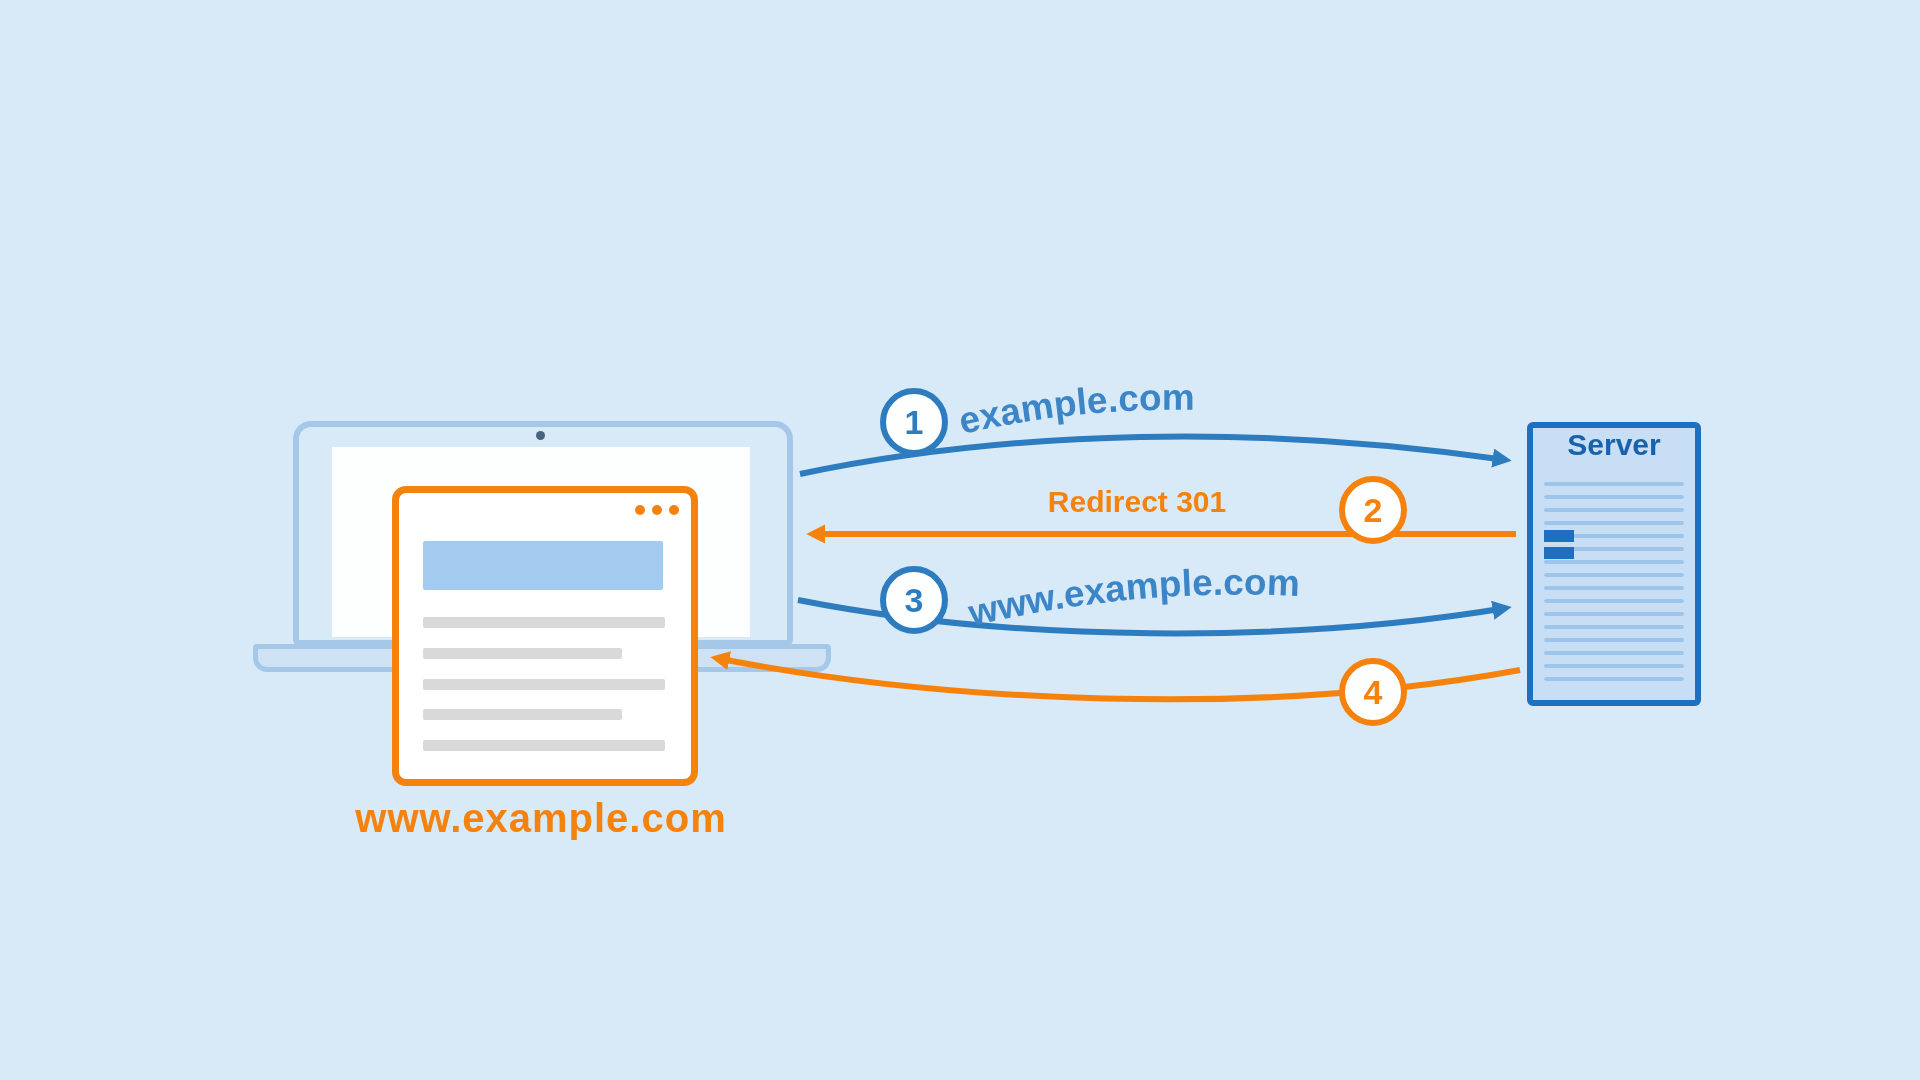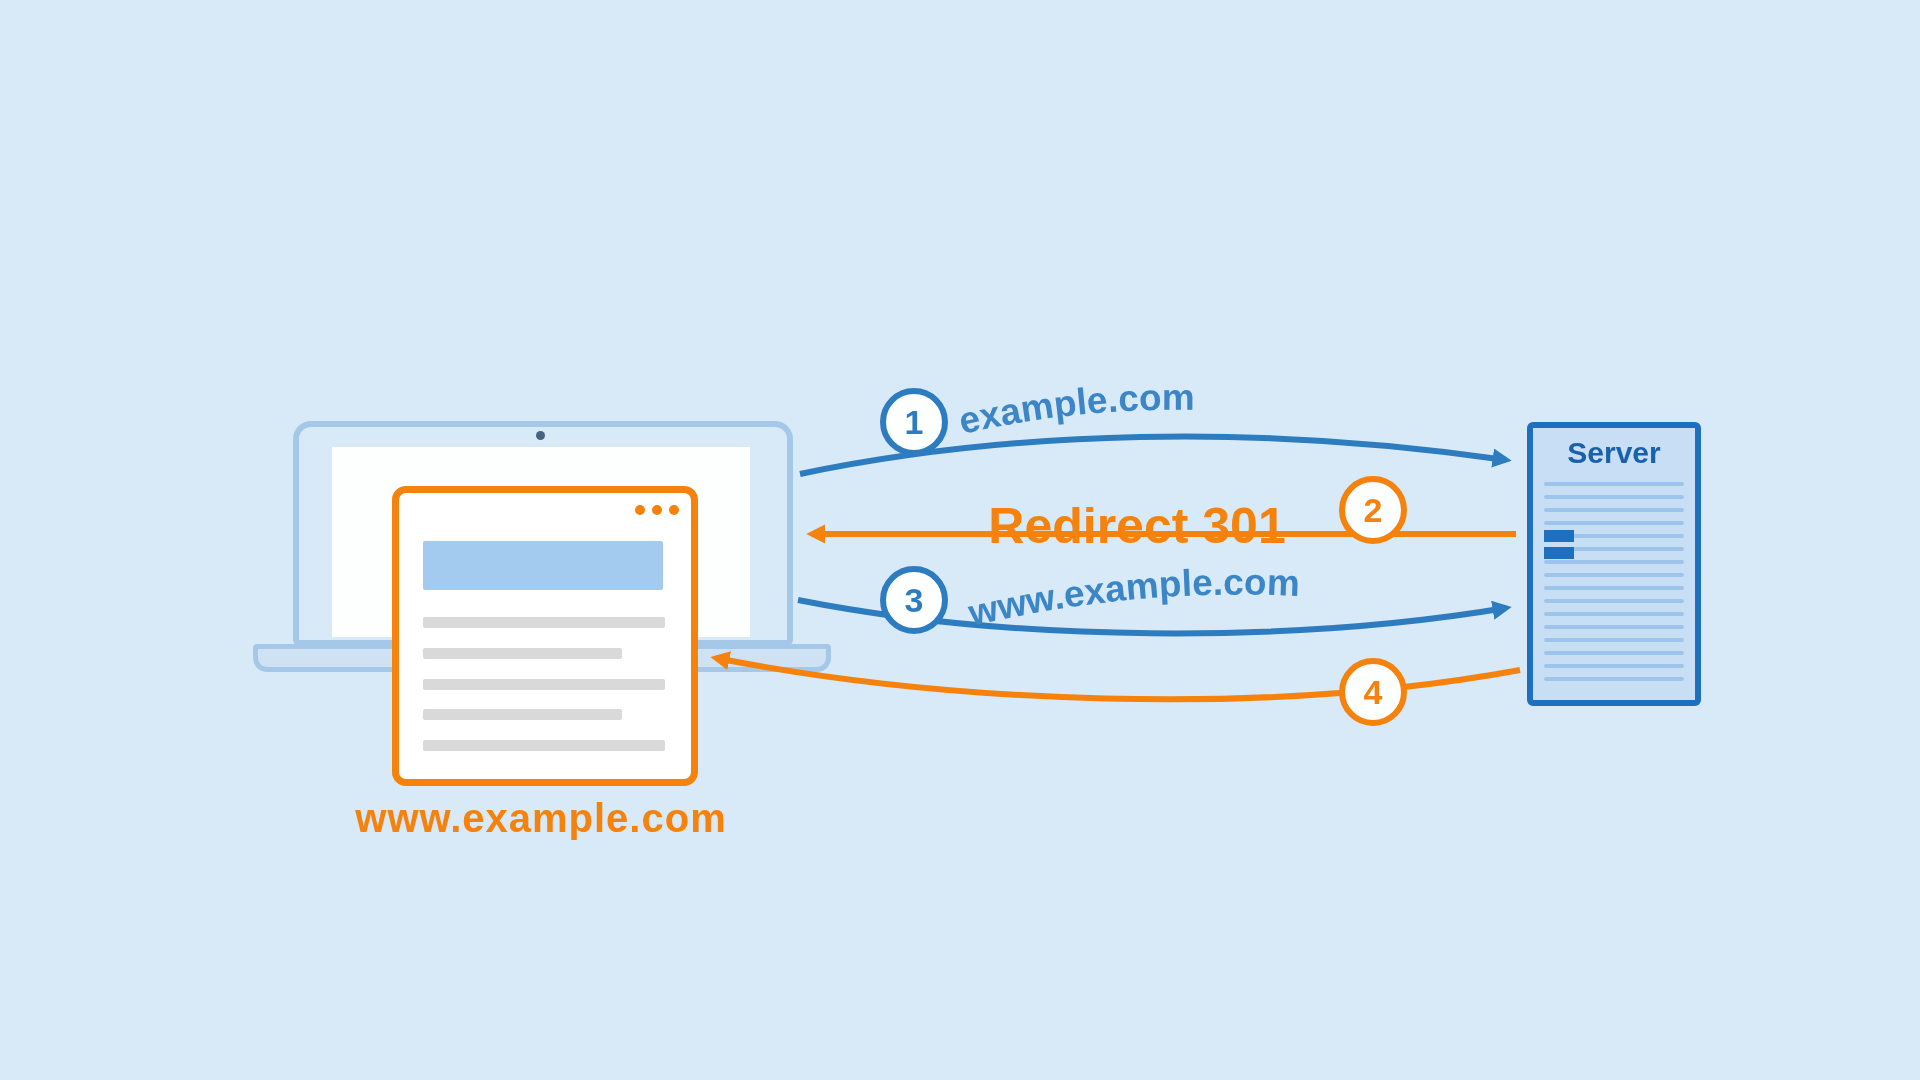--- a/index.html
+++ b/index.html
@@ -107,21 +107,20 @@
   .server {
     position: absolute;
     left: 1527px; top: 422px;
     width: 162px; height: 272px;
     background: #c8def4;
     border: 6px solid #1e6fc0;
     border-radius: 6px;
     z-index: 2;
   }
   .server-title {
-    margin-top: 8px;
     text-align: center;
     font-size: 30px;
     font-weight: bold;
     color: #1a61ab;
   }
   .server-lines {
     position: absolute;
     left: 11px; right: 11px; top: 54px;
   }
   .server-lines i {
@@ -141,25 +140,24 @@
     width: 30px; height: 12px;
     background: #1e6fc0;
     margin-bottom: 5px;
   }
   
   .redirect-label {
     position: absolute;
     left: 957px; top: 485px;
     width: 360px;
     text-align: center;
-    font-size: 50px;
+    font-size: 30px;
     font-weight: bold;
     color: #f5820d;
     z-index: 6;
-    margin-top: 12px;
   }
   
   .flow-svg {
     position: absolute;
     left: 0; top: 0;
     width: 1920px; height: 1080px;
     z-index: 5;
   }
   .arc-label {
     font-family: "Liberation Sans", sans-serif;

